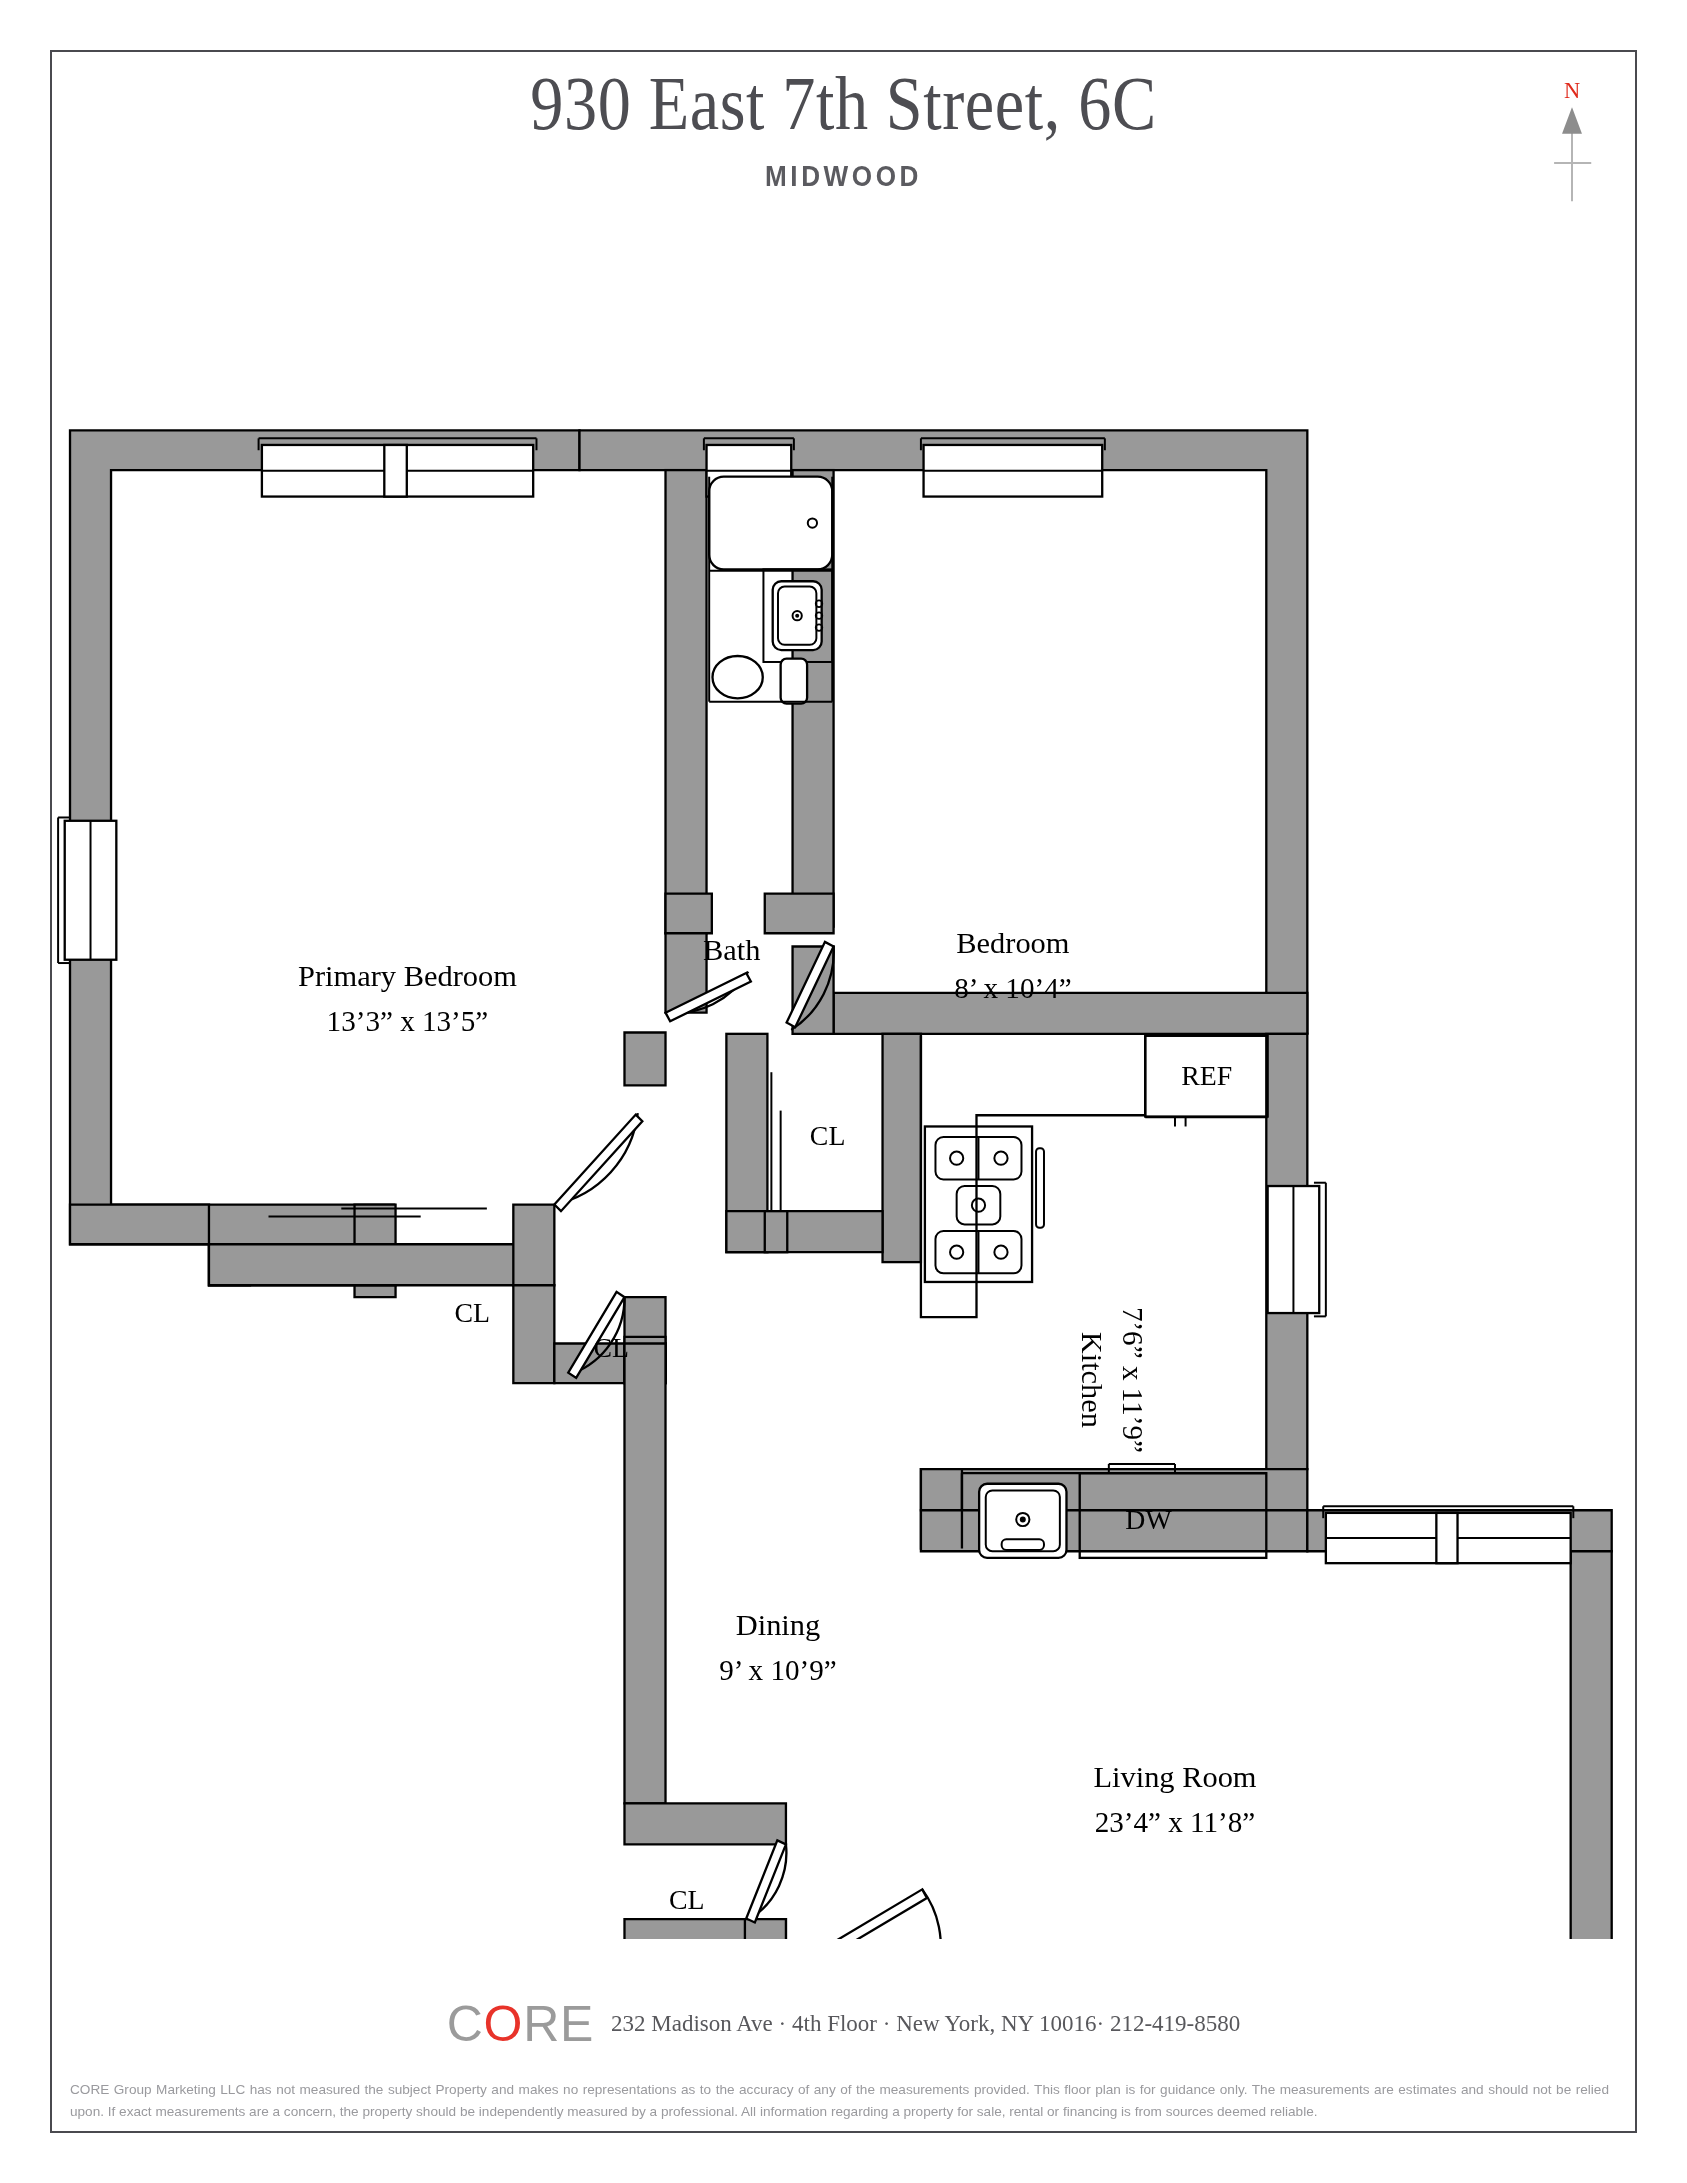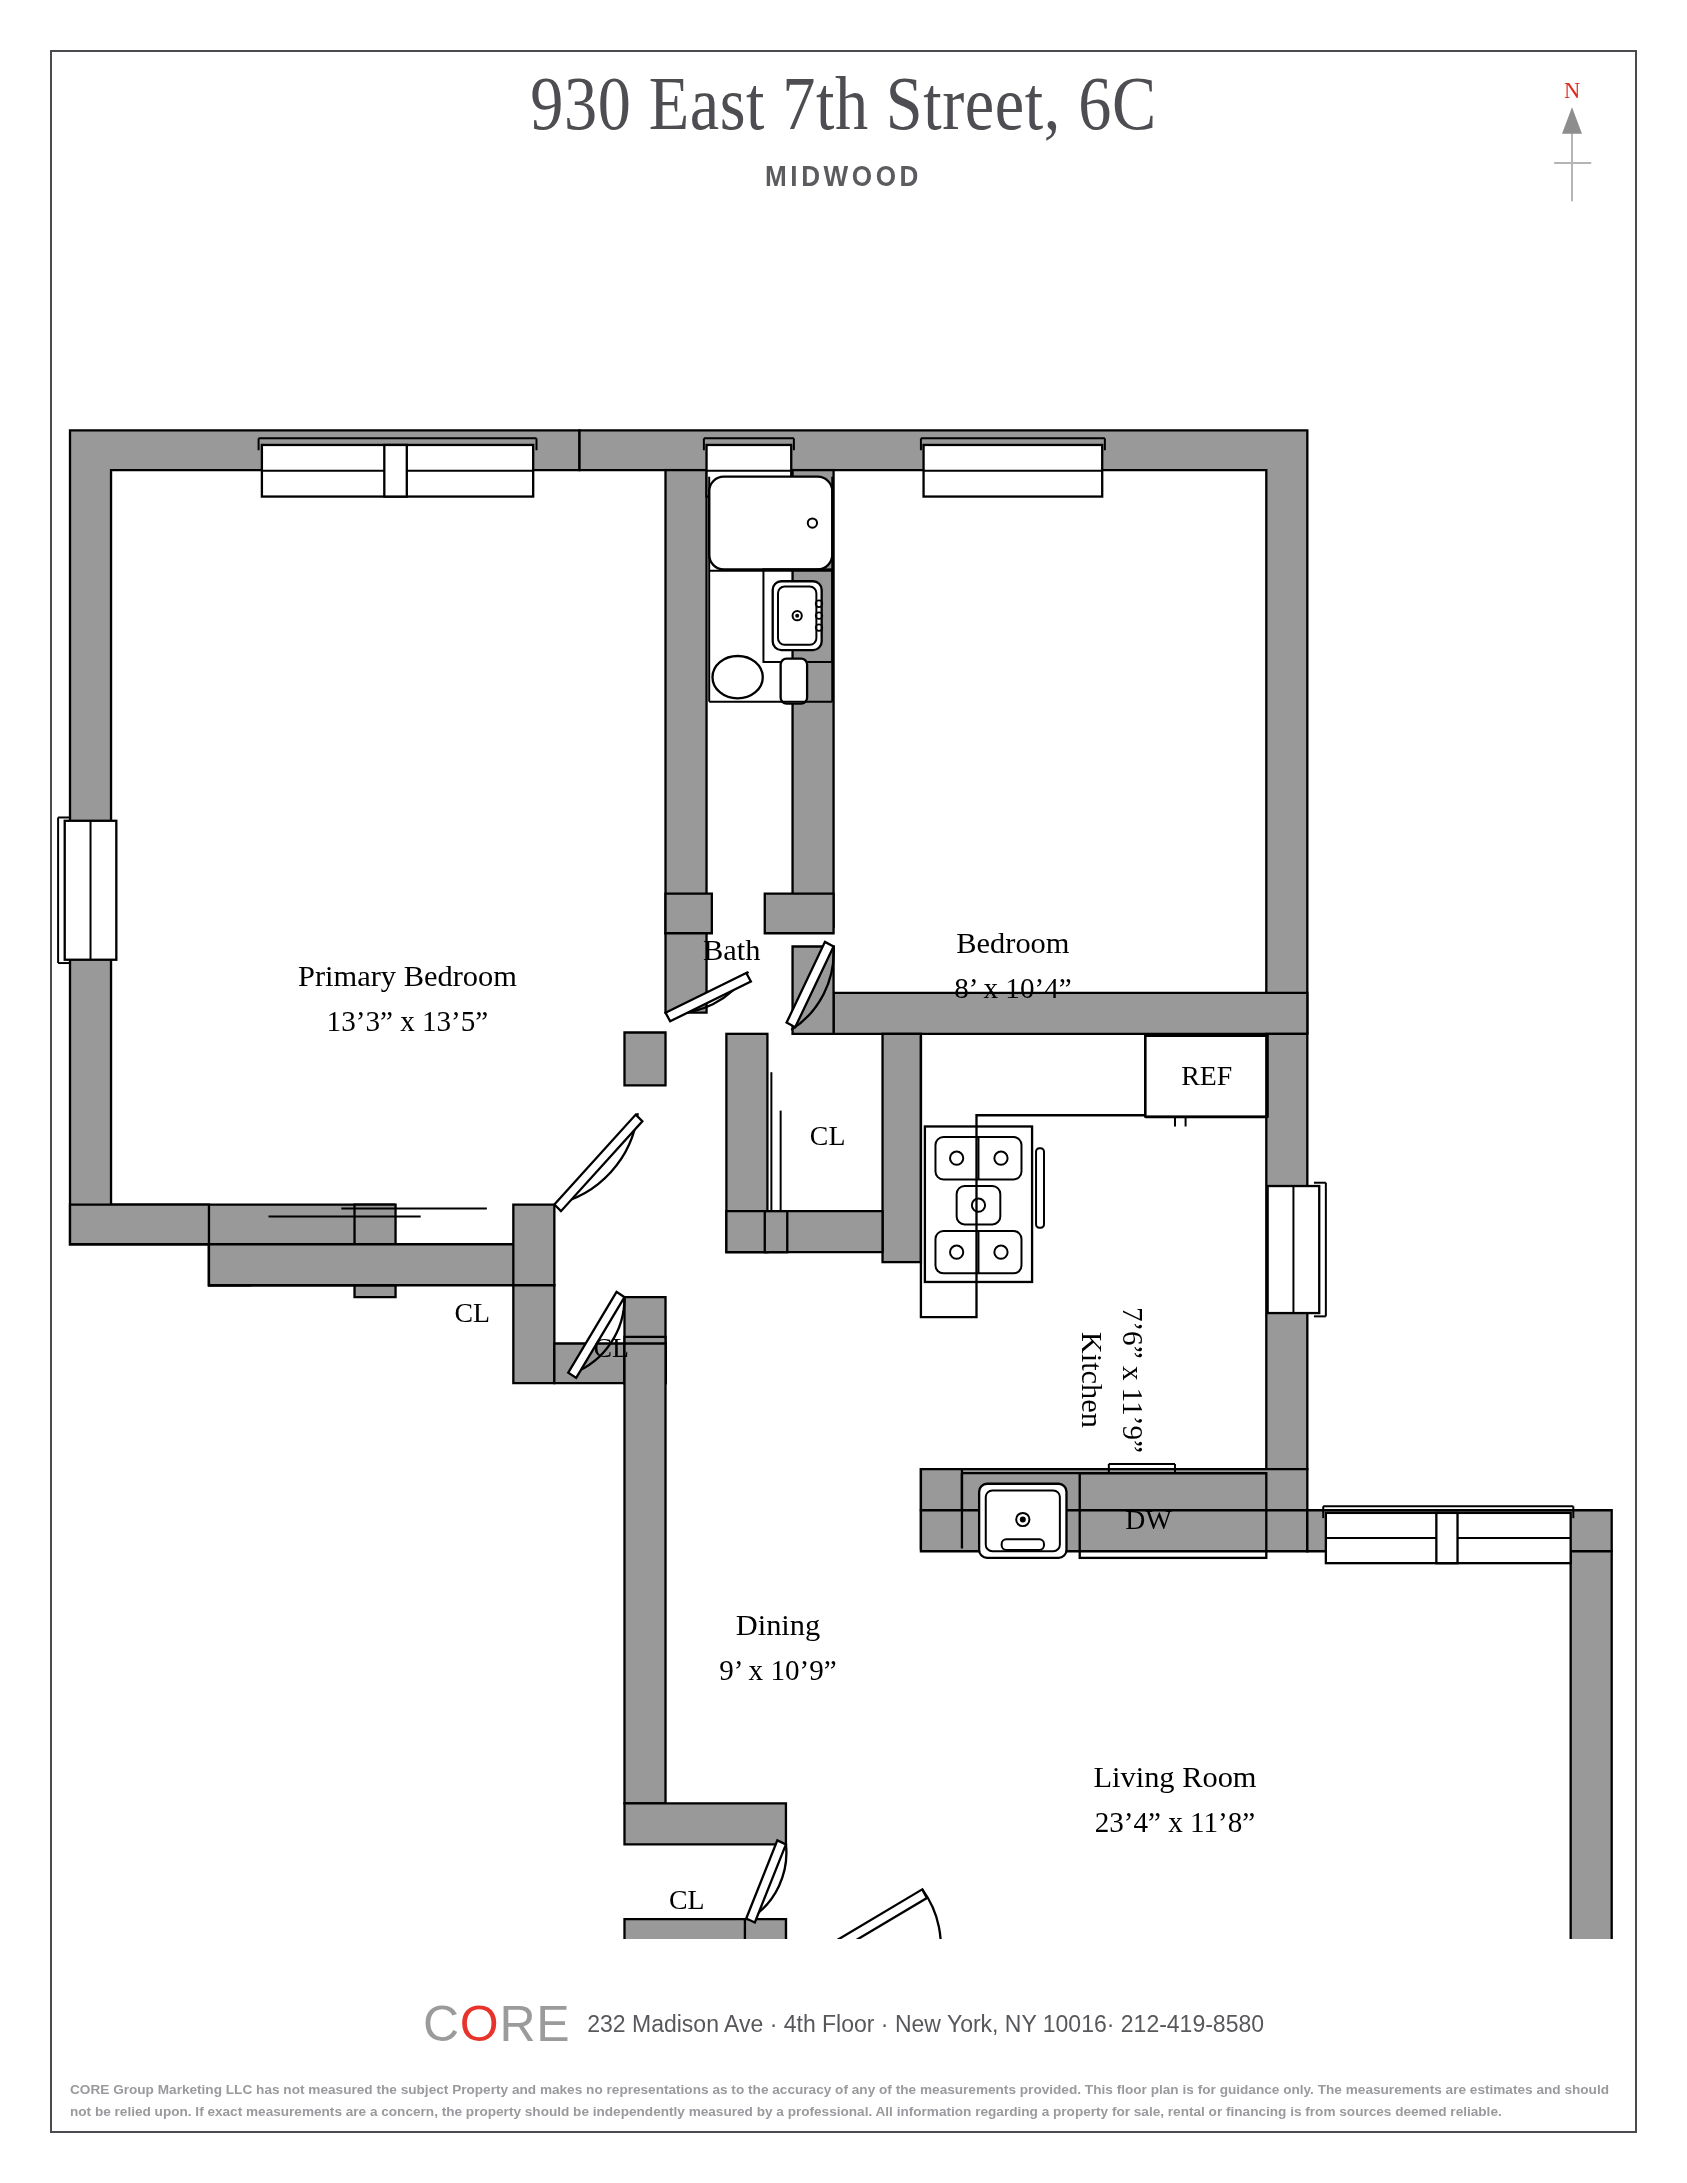--- a/index.html
+++ b/index.html
@@ -90,35 +90,34 @@
   #core-logo {
     font-family: "Liberation Sans", sans-serif;
     font-size: 50px;
     color: #9b9b9b;
     letter-spacing: 0.7px;
     line-height: 1;
     display: flex;
   }
   #core-logo .o-red { color: #e8332a; }
   #brand-address {
-    font-family: Liberation Sans, sans-serif;
+    font-family: Liberation Serif, serif;
     font-size: 23px;
     color: #58585c;
     letter-spacing: 0px;
     white-space: nowrap;
   }
   #disclaimer {
     margin: 29px 28px 0 20px;
     font-family: "Liberation Sans", sans-serif;
     font-size: 13.6px;
     line-height: 1.62;
     color: #9a9a9e;
     text-align: justify;
     text-justify: inter-word;
-    font-weight: bold;
   }
   #disclaimer .last-line { display: block; text-align: left; }
 </style>
 </head>
 <body>
 
 <div id="page-frame"></div>
 
 <div id="header">
   <div id="plan-title">930 East 7th Street, 6C</div>

